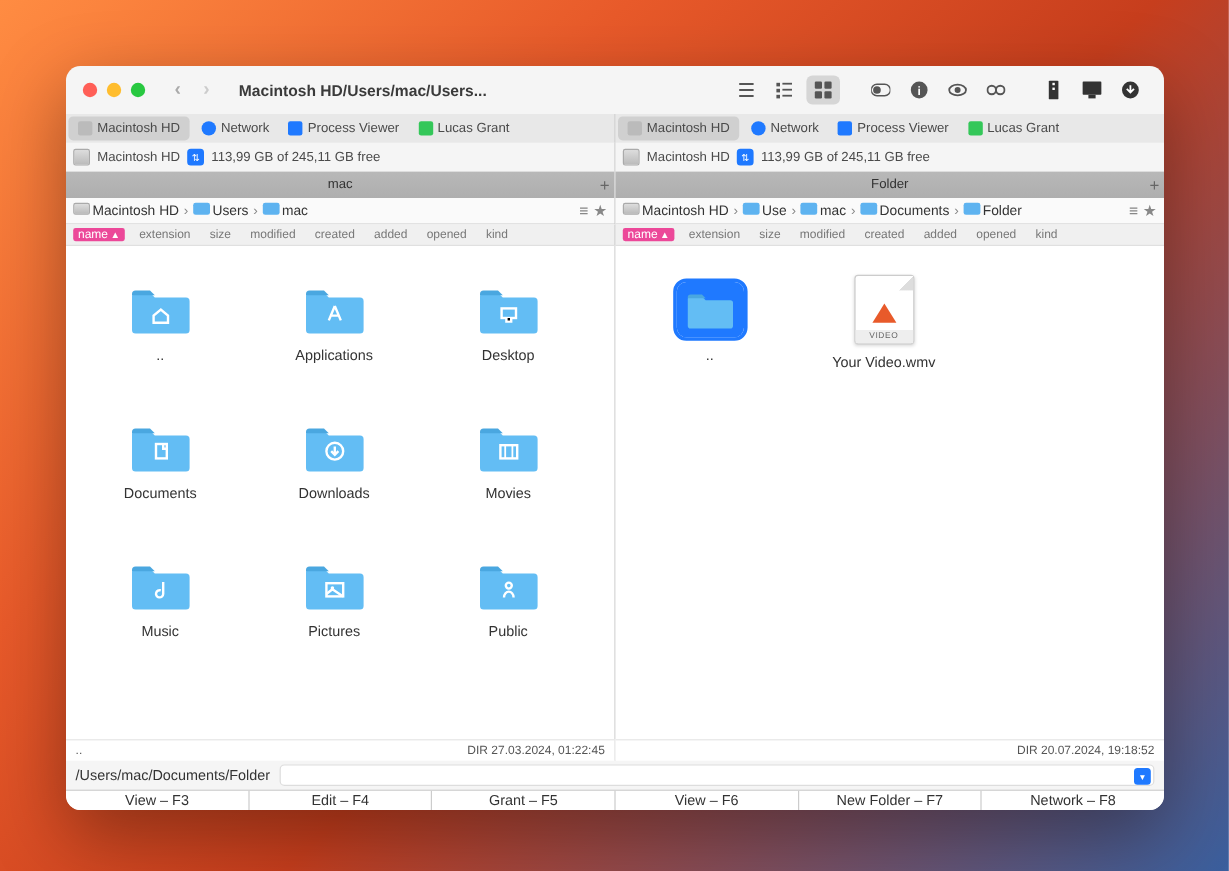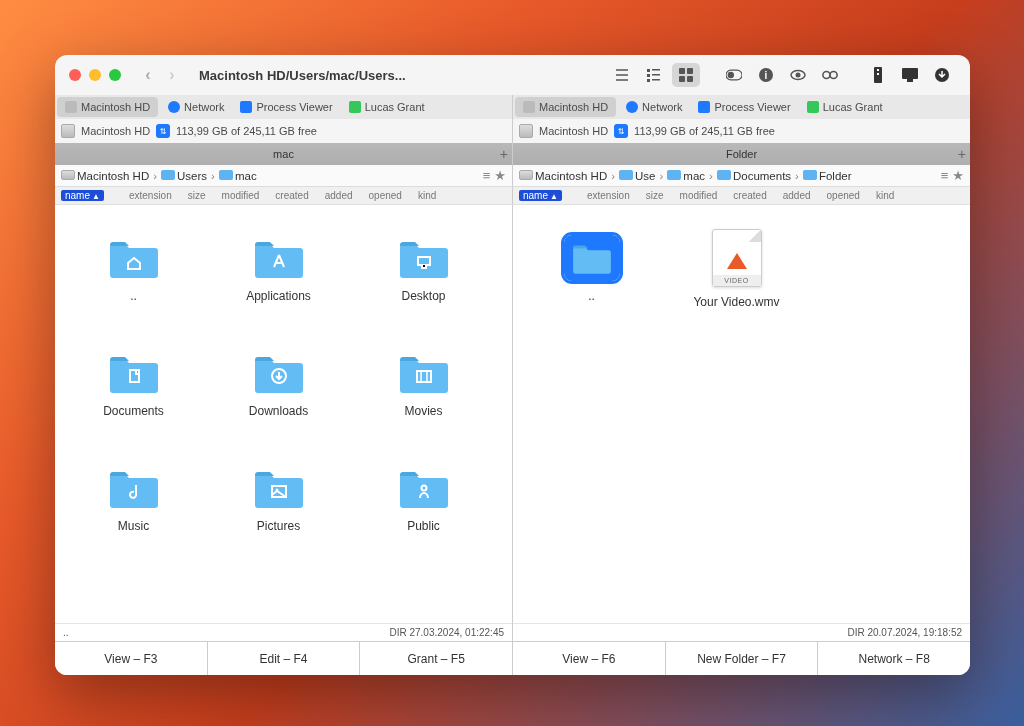--- a/index.html
+++ b/index.html
@@ -26,42 +26,42 @@
 .pane-tab { display:flex; height:22px; background:linear-gradient(#b8b8b8,#aeaeae); font-size:11px; color:#333; align-items:center; justify-content:center; position:relative; font-weight:500; }
 .pane-tab .plus { position:absolute; right:4px; font-size:14px; color:#666; }
 .breadcrumb { display:flex; height:22px; background:#fafafa; font-size:11.5px; color:#333; align-items:center; padding:0 6px; gap:2px; border-bottom:1px solid #ddd; }
 .breadcrumb .sep { color:#888; margin:0 2px; }
 .breadcrumb .seg-ico { width:14px; height:10px; border-radius:2px; display:inline-block; margin-right:2px; }
 .bc-disk { background:linear-gradient(#ddd,#bbb); border:1px solid #aaa; height:12px; }
 .bc-folder { background:#5eb3f0; }
 .breadcrumb .right { margin-left:auto; display:flex; gap:4px; color:#888; font-size:13px; }
 .col-head { display:flex; height:18px; background:#f0f0f0; font-size:10px; color:#777; align-items:center; padding:0 6px; border-bottom:1px solid #e0e0e0; }
 .col-head .ch { padding:0 8px; }
-.col-head .ch.name { background:#1d4ed8; color:#fff; border-radius:2px; padding:0 4px; margin-right:17px;text-align:center; }
+.col-head .ch.name { background:#ec4899; color:#fff; border-radius:2px; padding:0 4px; margin-right:4px;text-align:center; }
 .col-head .ch.name .arr { font-size:8px; margin-left:2px; }
 .panes { display:flex; flex:1; overflow:hidden; }
 .pane { flex:1; display:flex; flex-direction:column; background:#fff; border-right:1px solid #ccc; }
 .pane:last-child { border-right:none; }
 .grid { flex:1; display:flex; flex-wrap:wrap; align-content:flex-start; padding:6px; overflow:auto; }
 .item { width:145px; height:115px; display:flex; flex-direction:column; align-items:center; justify-content:center; font-size:12px; color:#333; padding:4px; border-radius:6px; }
 .item.sel .folder-icon { outline:3px solid #1f79ff; border-radius:8px; background:#1f79ff; padding:6px; }
 .item.sel .folder-icon svg { display:block; }
 .folder-icon { width:56px; height:46px; display:flex; align-items:center; justify-content:center; margin-bottom:8px; }
 .item .lbl { text-align:center; }
 .video-icon { width:50px; height:58px; background:#fff; border:1px solid #ccc; border-radius:3px; position:relative; display:flex; flex-direction:column; align-items:center; justify-content:flex-end; margin-bottom:8px; box-shadow:0 1px 3px rgba(0,0,0,.15);}
 .video-icon::before { content:""; position:absolute; top:0; right:0; width:12px; height:12px; background:linear-gradient(135deg,#fff 50%,#ddd 50%); }
 .video-icon .tri { width:0; height:0; border-left:10px solid transparent; border-right:10px solid transparent; border-bottom:16px solid #e85a2a; margin-bottom:6px; margin-top:10px;}
 .video-icon .cap { font-size:7px; background:#eee; width:100%; text-align:center; padding:2px 0; color:#666; letter-spacing:.5px;}
 .status { display:flex; height:18px; font-size:10px; color:#555; align-items:center; padding:0 8px; background:#fff; border-top:1px solid #e5e5e5; }
 .status .r { margin-left:auto; }
 .path-row { display:flex; height:24px; background:#f5f5f5; align-items:center; padding:0 8px; font-size:12px; gap:8px; }
 .path-txt { color:#333; }
 .path-input { flex:1; height:18px; background:#fff; border:1px solid #ddd; border-radius:4px; position:relative; }
 .path-input .drop { position:absolute; right:2px; top:2px; width:14px; height:14px; background:#1f79ff; border-radius:3px; display:flex; align-items:center; justify-content:center; color:#fff; font-size:8px; }
-.footer { display:flex; height:34px; background:#fff; border-top:1px solid #ccc; }
+.footer { display:flex; height:17px; background:#fff; border-top:1px solid #ccc; }
 .footer .fbtn { flex:1; display:flex; align-items:center; justify-content:center; font-size:12px; color:#333; border-right:1px solid #ccc; }
 .footer .fbtn:last-child { border-right:none; }
 .top-tabs-row, .disk-rows, .pane-tabs-row, .breadcrumb-row, .colhead-row { display:flex; }
 .top-tabs-row .row-tabs, .disk-rows .disk-row, .pane-tabs-row .pane-tab, .breadcrumb-row .breadcrumb, .colhead-row .col-head { flex:1; }
 .top-tabs-row .row-tabs:first-child, .disk-rows .disk-row:first-child, .pane-tabs-row .pane-tab:first-child, .breadcrumb-row .breadcrumb:first-child, .colhead-row .col-head:first-child { border-right:1px solid #ccc; }
 </style>
 </head>
 <body>
 
 <div class="window">
@@ -391,20 +391,26 @@
             <span class="lbl">Your Video.wmv</span>
           </div>
         </div>
       <div class="status">
           <span></span>
           <span class="r">DIR   20.07.2024, 19:18:52</span>
         </div>
     </div>
   </div>
 
+  <div class="path-row">
+    <span class="path-txt">/Users/mac/Documents/Folder</span>
+    <div class="path-input">
+        <div class="drop">▾</div>
+      </div>
+  </div>
 
   <div class="footer" id="ftr">
       <div class="fbtn">View – F3</div>
       <div class="fbtn">Edit – F4</div>
       <div class="fbtn">Grant – F5</div>
       <div class="fbtn">View – F6</div>
       <div class="fbtn">New Folder – F7</div>
       <div class="fbtn">Network – F8</div>
     </div>
 </div>

